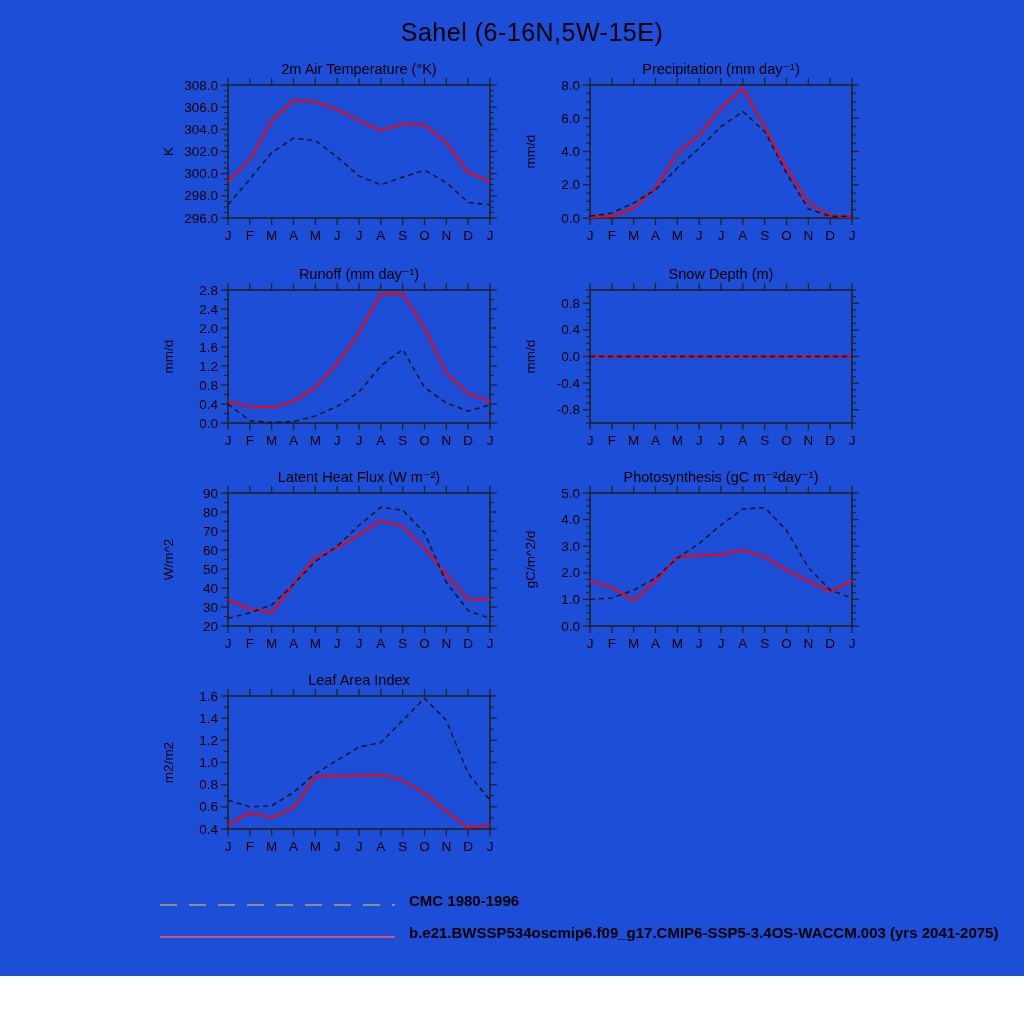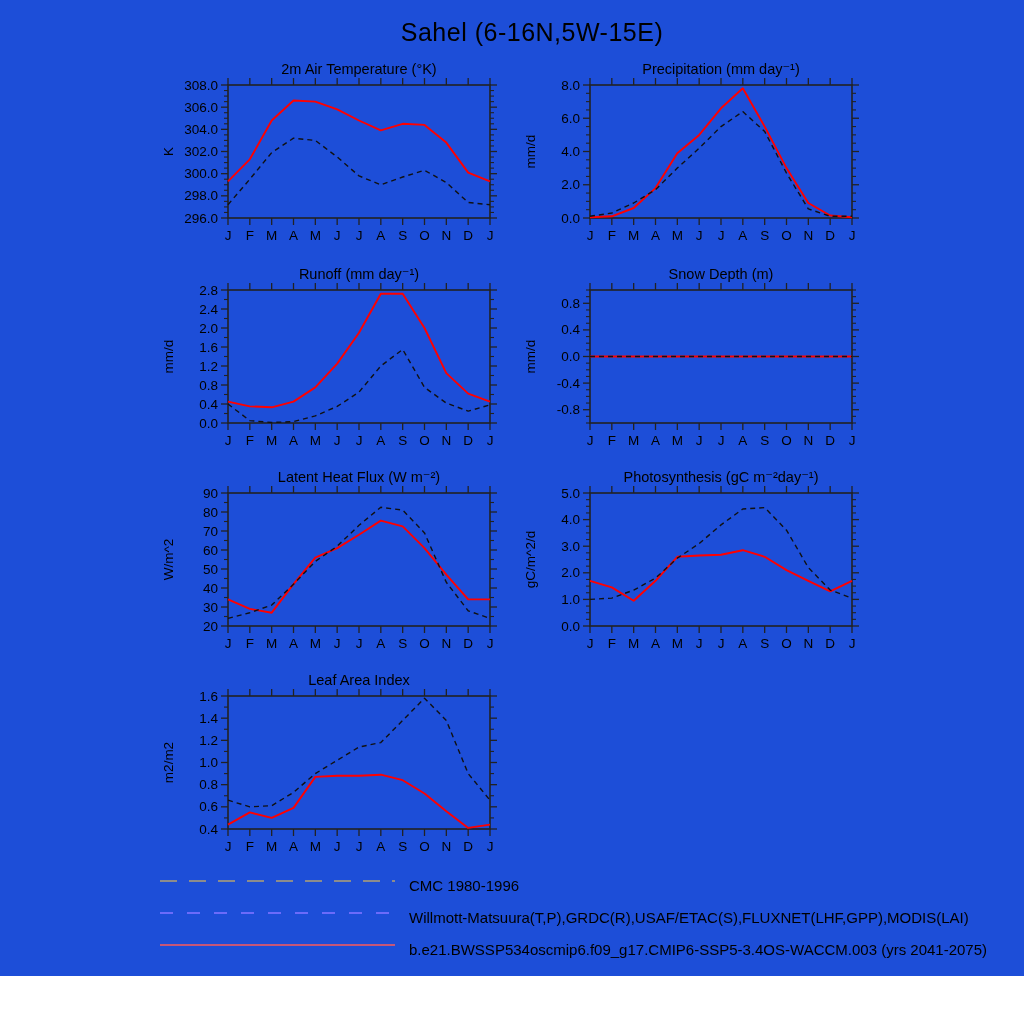--- a/index.html
+++ b/index.html
@@ -2,21 +2,21 @@
 <html><head>
 <meta charset="utf-8">
 <style>
   html,body{margin:0;padding:0;background:#ffffff;}
   .page{position:relative;width:1024px;height:976px;background:#1d4ed8;overflow:hidden;
         font-family:"Liberation Sans","DejaVu Sans",sans-serif;color:#000;}
   .fig-title{position:absolute;top:18px;left:0;width:1064px;text-align:center;
              font-size:25px;letter-spacing:0.5px;color:#000;}
   svg.panel{position:absolute;overflow:visible;}
   .legend{position:absolute;left:160px;top:877px;}
-  .legend-row{display:flex;align-items:flex-start;height:32px;}
+  .legend-row{display:flex;align-items:flex-end;height:32px;font-weight:bold;}
   .legend-swatch{width:235px;height:8px;margin-right:14px;flex:0 0 auto;}
   .legend-label{font-size:15px;white-space:nowrap;color:#000;}
 </style>
 </head>
 <body>
 
 <div class="page">
 
   <div class="fig-title">Sahel (6-16N,5W-15E)</div>
 
@@ -645,25 +645,19 @@
 
   <div class="legend">
     <div class="legend-row">
       <svg class="legend-swatch">
           <line x1="0" y1="4" x2="235" y2="4" stroke="#8c8c8c" stroke-width="2.2" stroke-dasharray="17,12"></line>
         </svg>
       <span class="legend-label">CMC 1980-1996</span>
     </div>
     <div class="legend-row">
       <svg class="legend-swatch">
-          <line x1="0" y1="4" x2="235" y2="4" stroke="#6b6bfa" stroke-width="2.2" stroke-dasharray="13,14"></line>
-        </svg>
-      <span class="legend-label">Willmott-Matsuura(T,P),GRDC(R),USAF/ETAC(S),FLUXNET(LHF,GPP),MODIS(LAI)</span>
-    </div>
-    <div class="legend-row">
-      <svg class="legend-swatch">
           <line x1="0" y1="4" x2="235" y2="4" stroke="#ff5a5a" stroke-width="1.6"></line>
         </svg>
       <span class="legend-label">b.e21.BWSSP534oscmip6.f09_g17.CMIP6-SSP5-3.4OS-WACCM.003 (yrs 2041-2075)</span>
     </div>
   </div>
 
 </div>
 
 </body></html>

